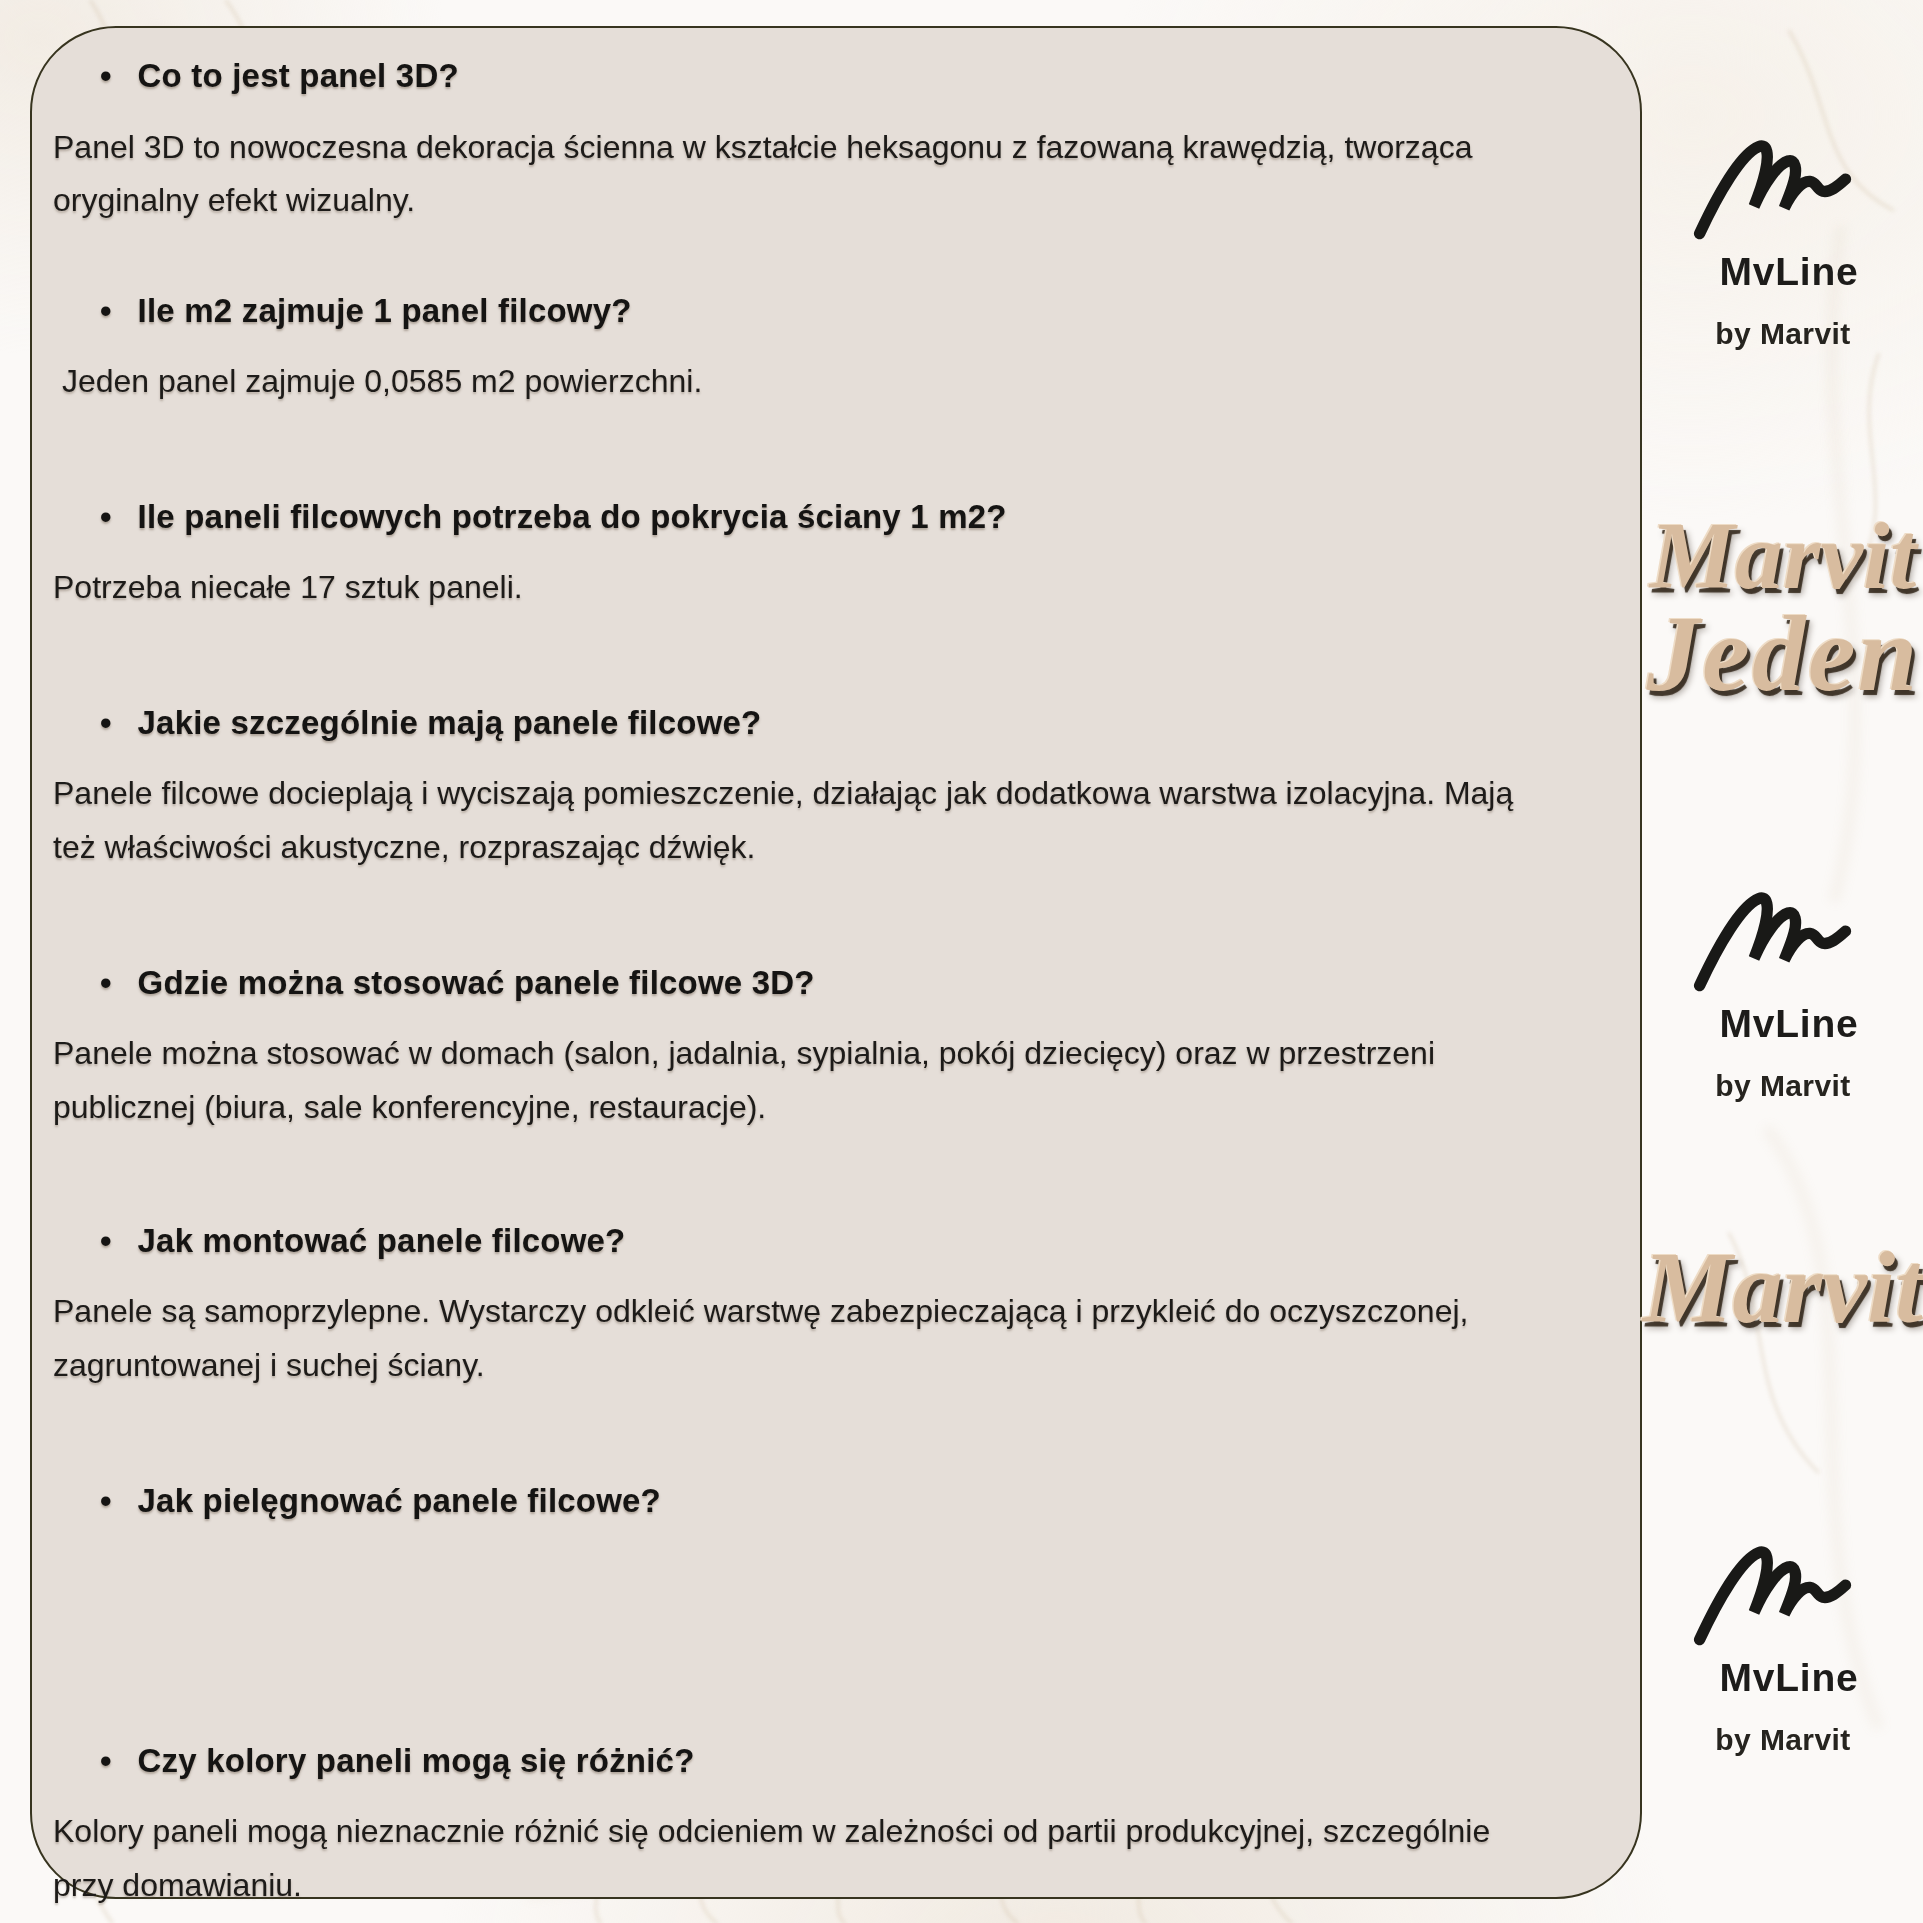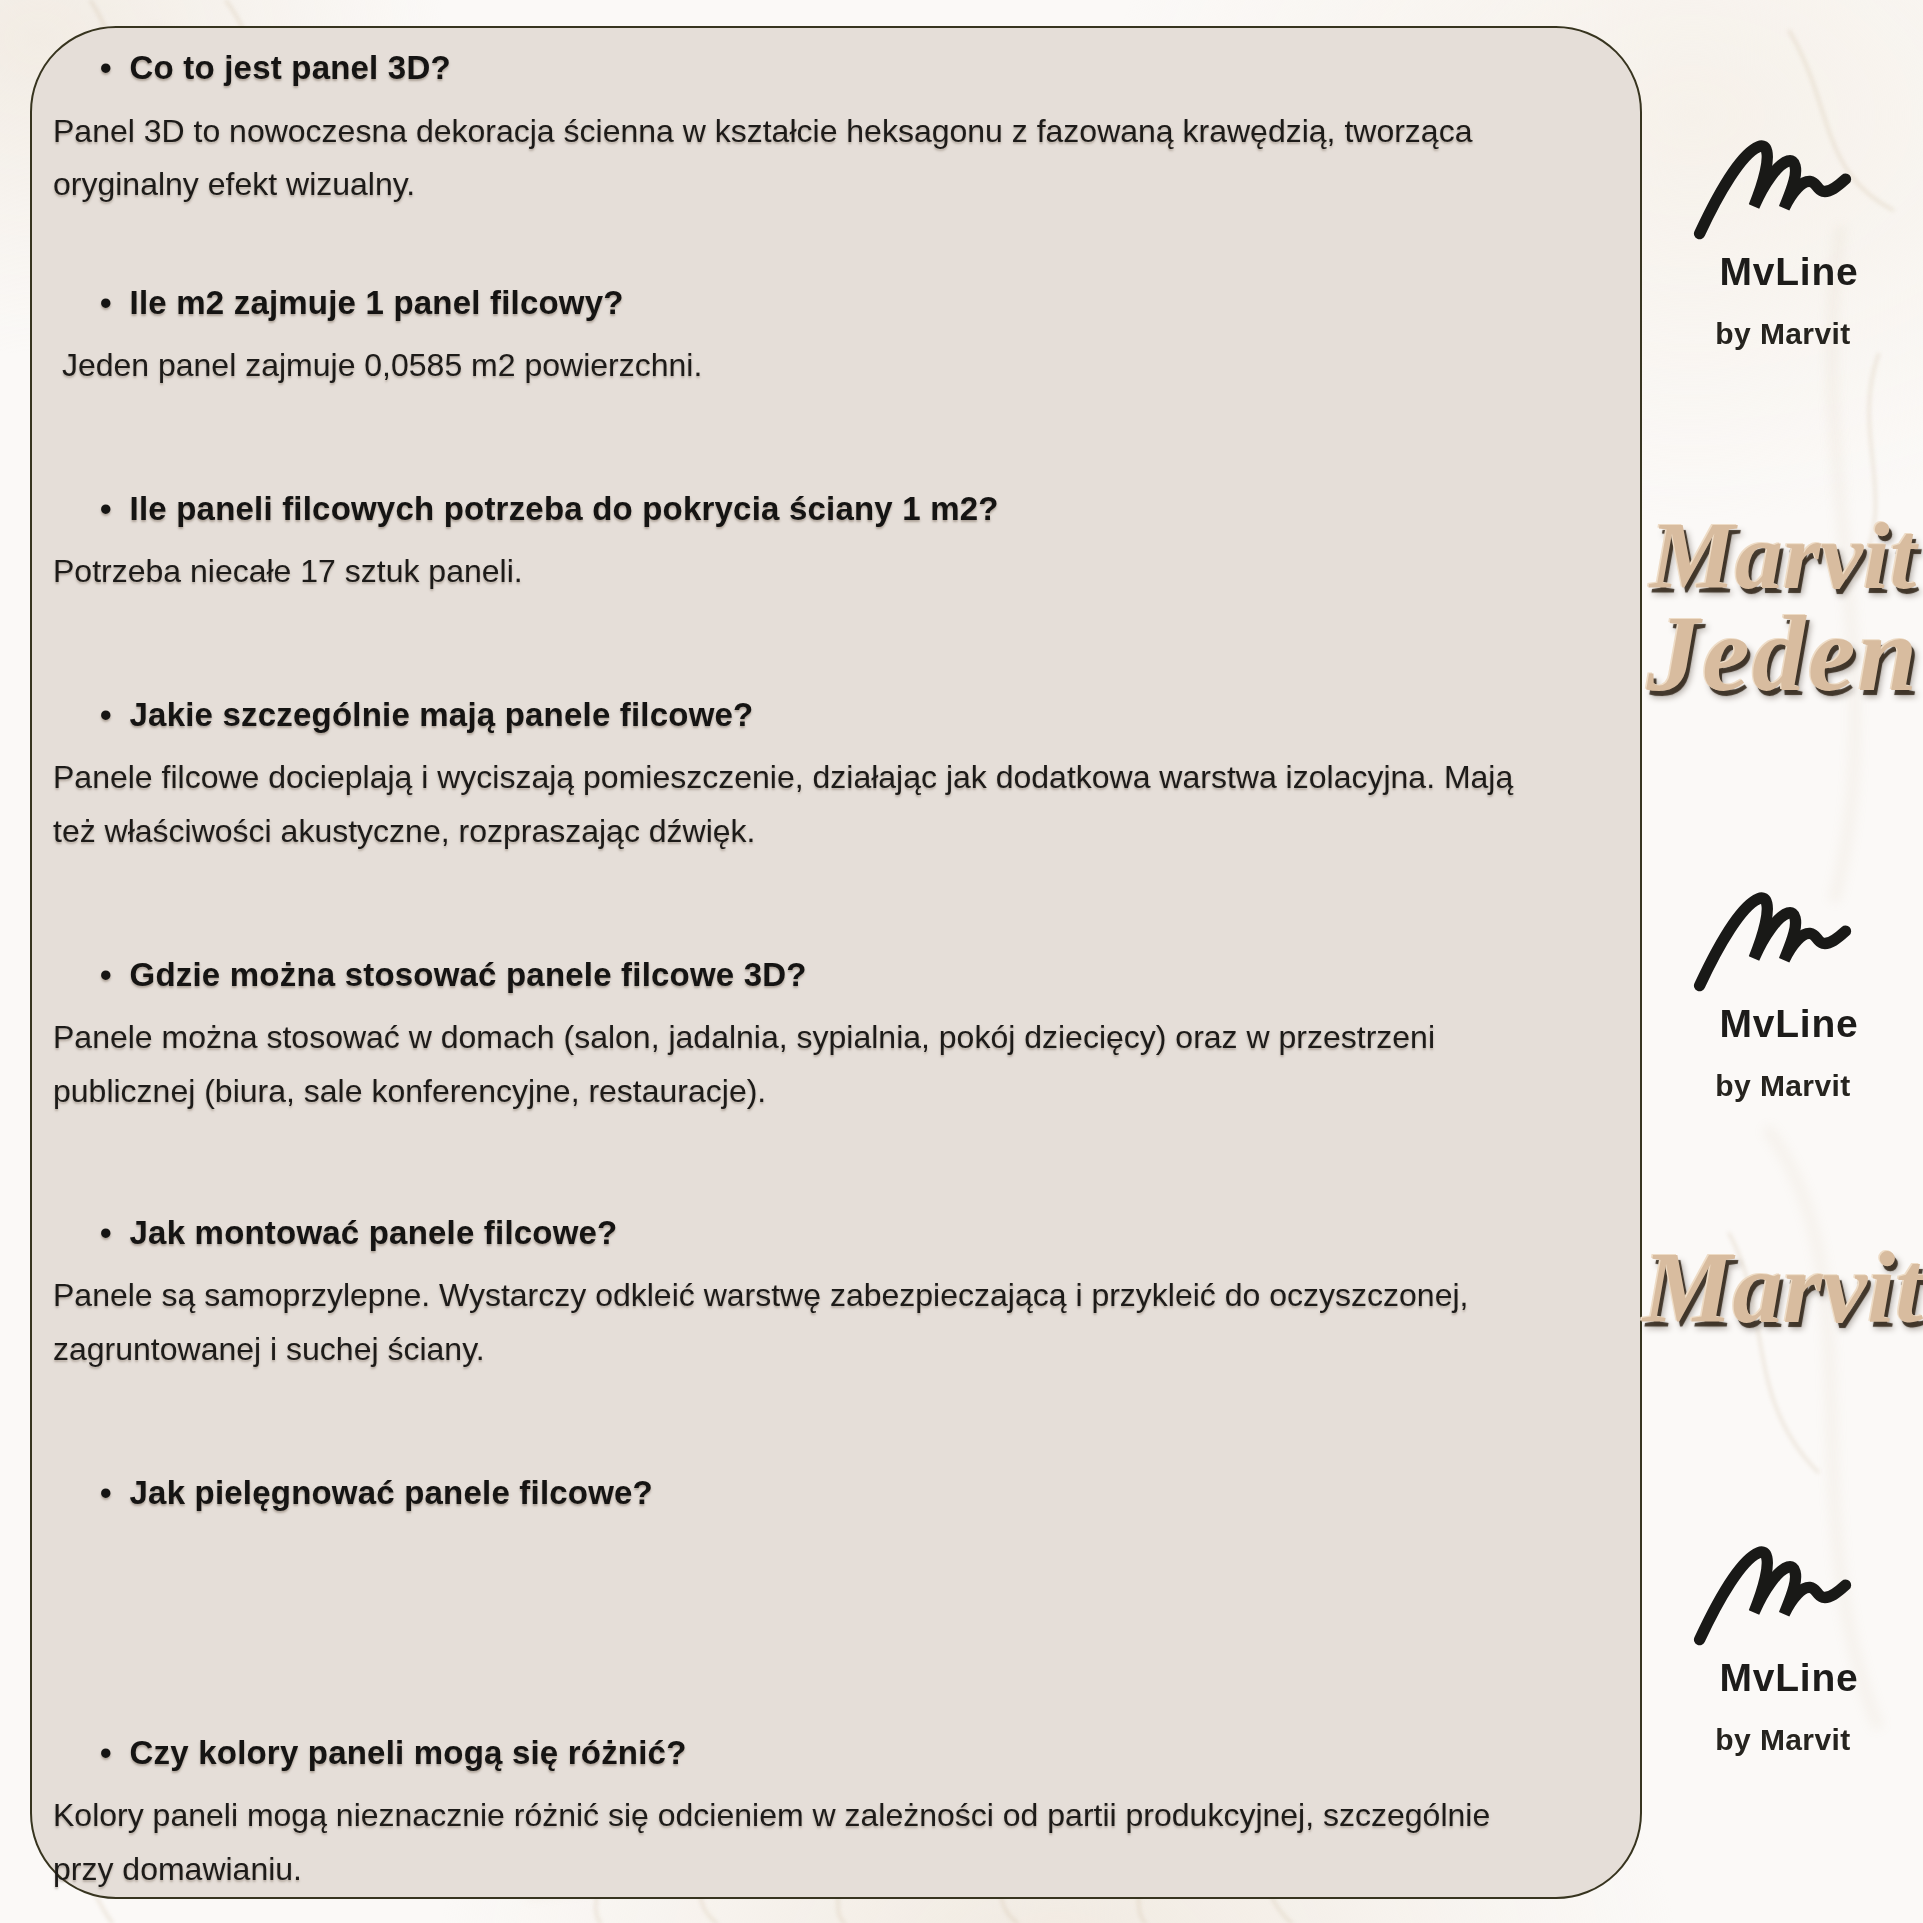--- a/index.html
+++ b/index.html
@@ -23,21 +23,21 @@
   
   .card{
     position:absolute;left:30px;top:25.6px;width:1612px;height:1873px;
     box-sizing:border-box;background:#e5ded8;
     border:2.3px solid #37341f;border-radius:86px;
   }
   .qa{position:absolute;left:21px;width:1473px;}
   .qa-head{display:flex;align-items:baseline;gap:18px;padding-left:47px;}
   .qa-bullet{font-size:33px;font-weight:700;color:#151413;line-height:1.3;
     text-shadow:0 2.3px 2.3px rgba(90,72,55,.40);}
-  .qa-question{margin:0;font-size:33px;font-weight:700;color:#151413;line-height:1.3;
+  .qa-question{margin:8px;font-size:33px;font-weight:700;color:#151413;line-height:1.3;
     letter-spacing:0.2px;text-shadow:0 2.3px 2.3px rgba(90,72,55,.40);}
   .qa-answer{margin:15px 0 0;font-size:32px;font-weight:400;color:#1d1b19;
     line-height:1.67;white-space:pre-wrap;text-shadow:0 2.3px 2.3px rgba(90,72,55,.35);}
 
   
   .rail{position:absolute;left:1642px;top:0;width:282px;height:1924px;}
   .logo{position:absolute;left:0;width:282px;text-align:center;}
   .mv-mark{display:block;margin:0 auto 4.5px;width:189px;height:114px;}
   .mv-mark path{fill:none;stroke:#191917;stroke-width:15;stroke-linecap:round;}
   .mv-title{font-size:39px;font-weight:700;color:#1d1c1a;letter-spacing:0.8px;line-height:1.1;padding-left:12px;}

